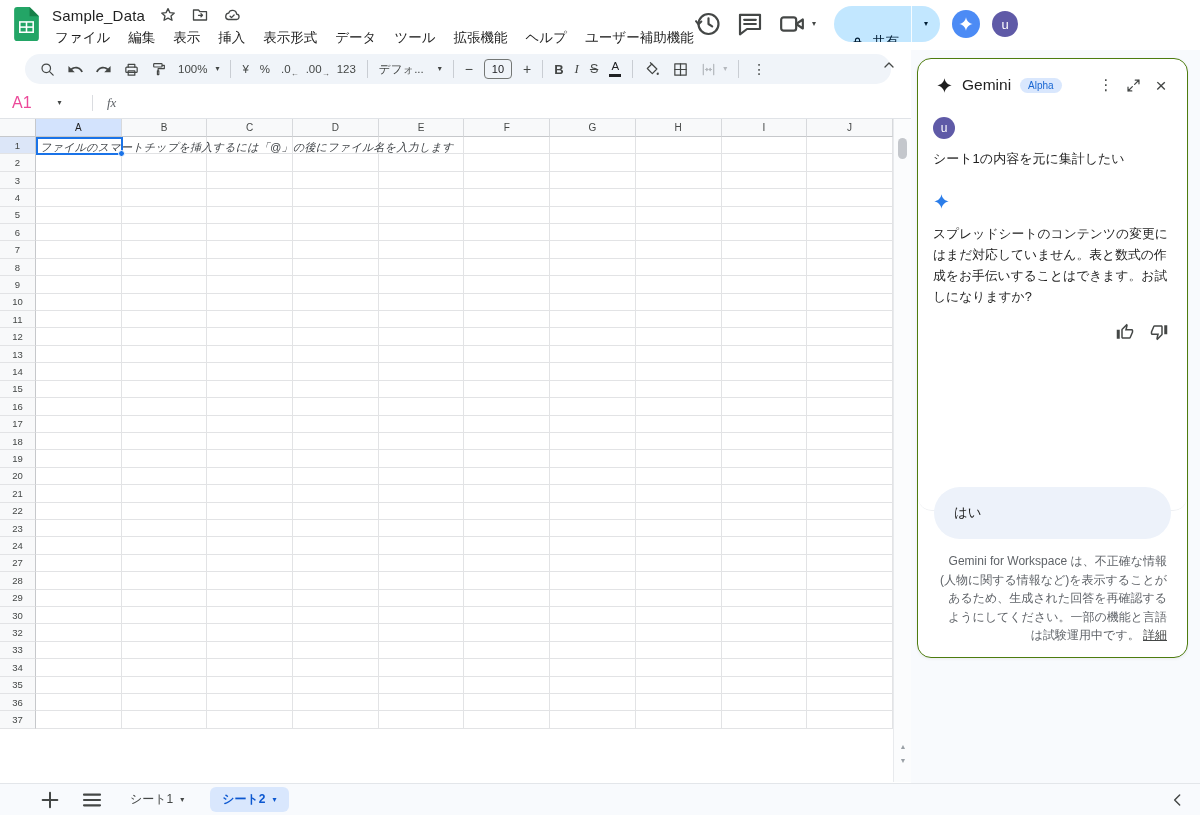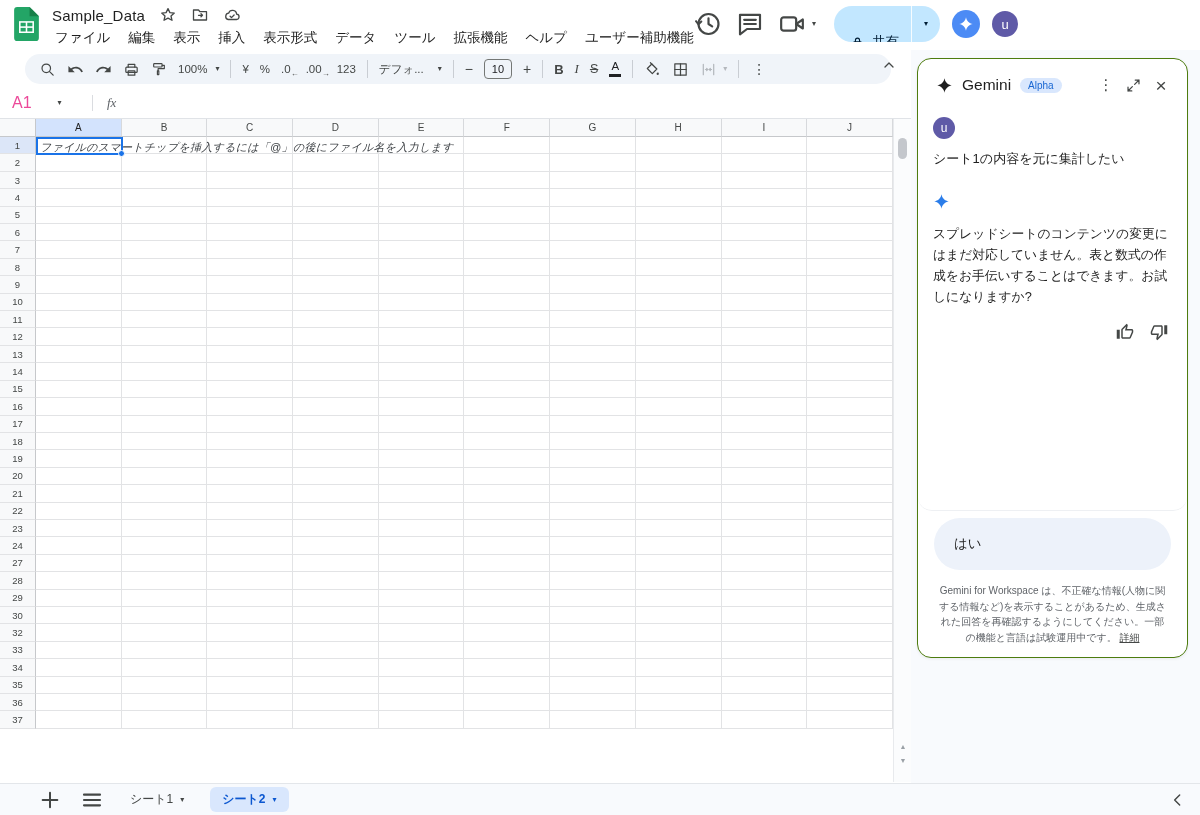--- a/index.html
+++ b/index.html
@@ -88,21 +88,21 @@
   #gp-chat { position:absolute; left:0; top:48px; right:0; bottom:146px; padding:10px 15px 0 15px; overflow:hidden; border-bottom:1px solid #eef0f3; border-radius:0 0 14px 14px; }
   #user-avatar { width:22px; height:22px; border-radius:50%; background:#5f5aa7; color:#fff; font-size:12px; display:flex; align-items:center; justify-content:center; }
   #user-msg { font-size:13px; color:#1f1f1f; margin-top:10px; line-height:1.5; }
   #gp-sparkle { margin-top:24px; width:17px; height:17px; }
   #gemini-msg { font-size:12.8px; color:#1f1f1f; line-height:21px; margin-top:9px; width:246px; }
   #feedback-row { display:flex; justify-content:flex-end; gap:16px; margin-top:16px; padding-right:4px; }
   .fb-ic { width:18px; height:18px; cursor:pointer; }
   #gp-bottom { position:absolute; left:0; right:0; bottom:0; padding:13px 16px 12px 16px; }
   #gp-input { height:52px; background:#edf2fa; border-radius:26px; display:flex; align-items:center; padding:0 20px; cursor:text; }
   #gp-input-text { font-size:13.5px; color:#1f1f1f; }
-  #gp-disclaimer { margin:13px 4px 0 4px; font-size:10px; line-height:1.55; color:#5f6368; text-align:center; }
+  #gp-disclaimer { margin:13px 4px 0 4px; font-size:12px; line-height:1.55; color:#5f6368; text-align:right; }
   #learn-more { color:#444746; text-decoration:underline; cursor:pointer; }
 
   
   #bottom-bar { position:absolute; left:0; top:783px; width:1200px; height:32px; background:#f8fafd; border-top:1px solid #e3e6ea; display:flex; align-items:center; }
   #add-sheet { margin-left:38px; width:24px; height:24px; cursor:pointer; }
   #all-sheets { margin-left:18px; width:24px; height:24px; cursor:pointer; }
   .sheet-tab { display:flex; align-items:center; gap:7px; font-size:12px; color:#444746; padding:4px 12px; margin-left:14px; border-radius:6px; cursor:pointer; white-space:nowrap; }
   .sheet-tab.active { background:#d9e7fd; color:#0b57d0; font-weight:bold; }
   .sheet-tab.active .caret { color:#0b57d0; }
   #bb-right { position:absolute; right:12px; top:6px; width:20px; height:20px; cursor:pointer; }

